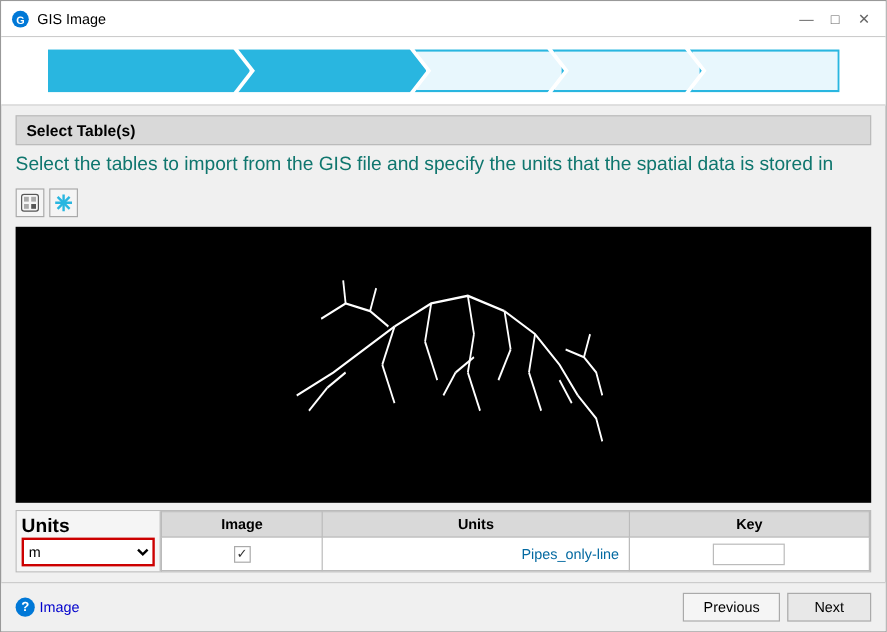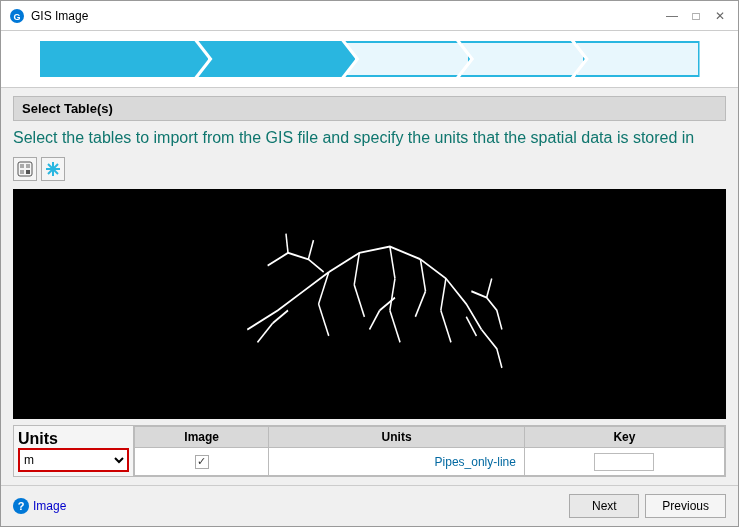--- a/index.html
+++ b/index.html
@@ -382,17 +382,17 @@
     </div>
 
   </div>
 
   <div class="footer">
     <div class="footer-help">
       <div class="help-icon">?</div>
       <span>Image</span>
     </div>
     <div class="footer-right">
+      <button class="nav-btn">Previous</button>
       <button class="nav-btn active-btn">Next</button>
-      <button class="nav-btn">Previous</button>
     </div>
   </div>
 </div>
 
 </body></html>

